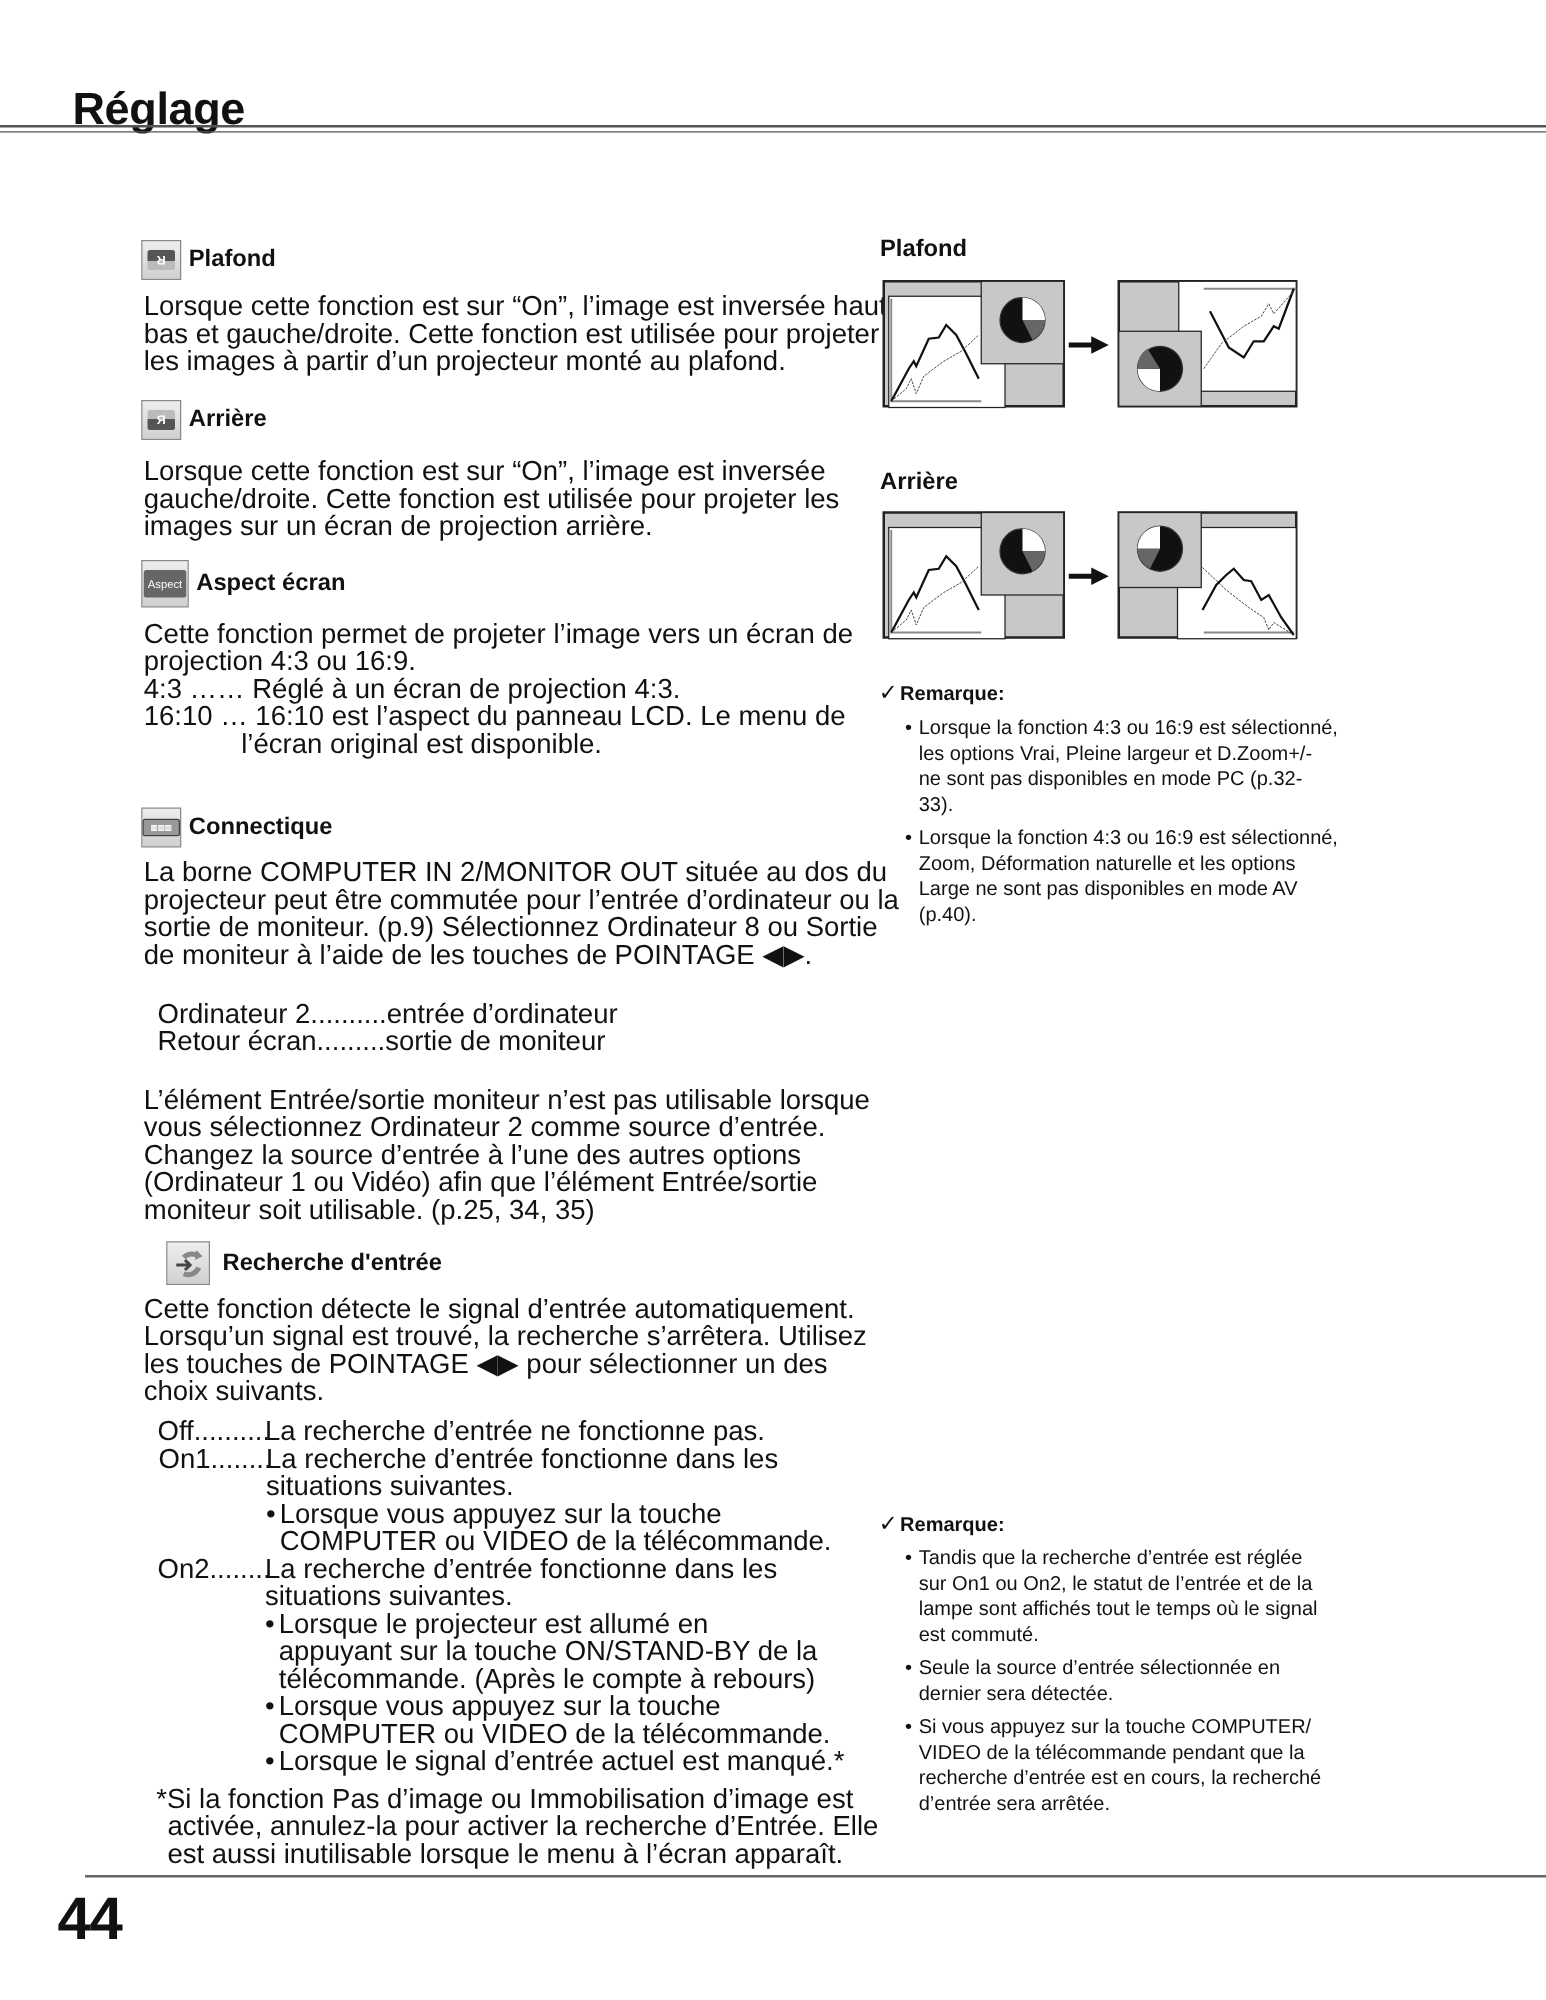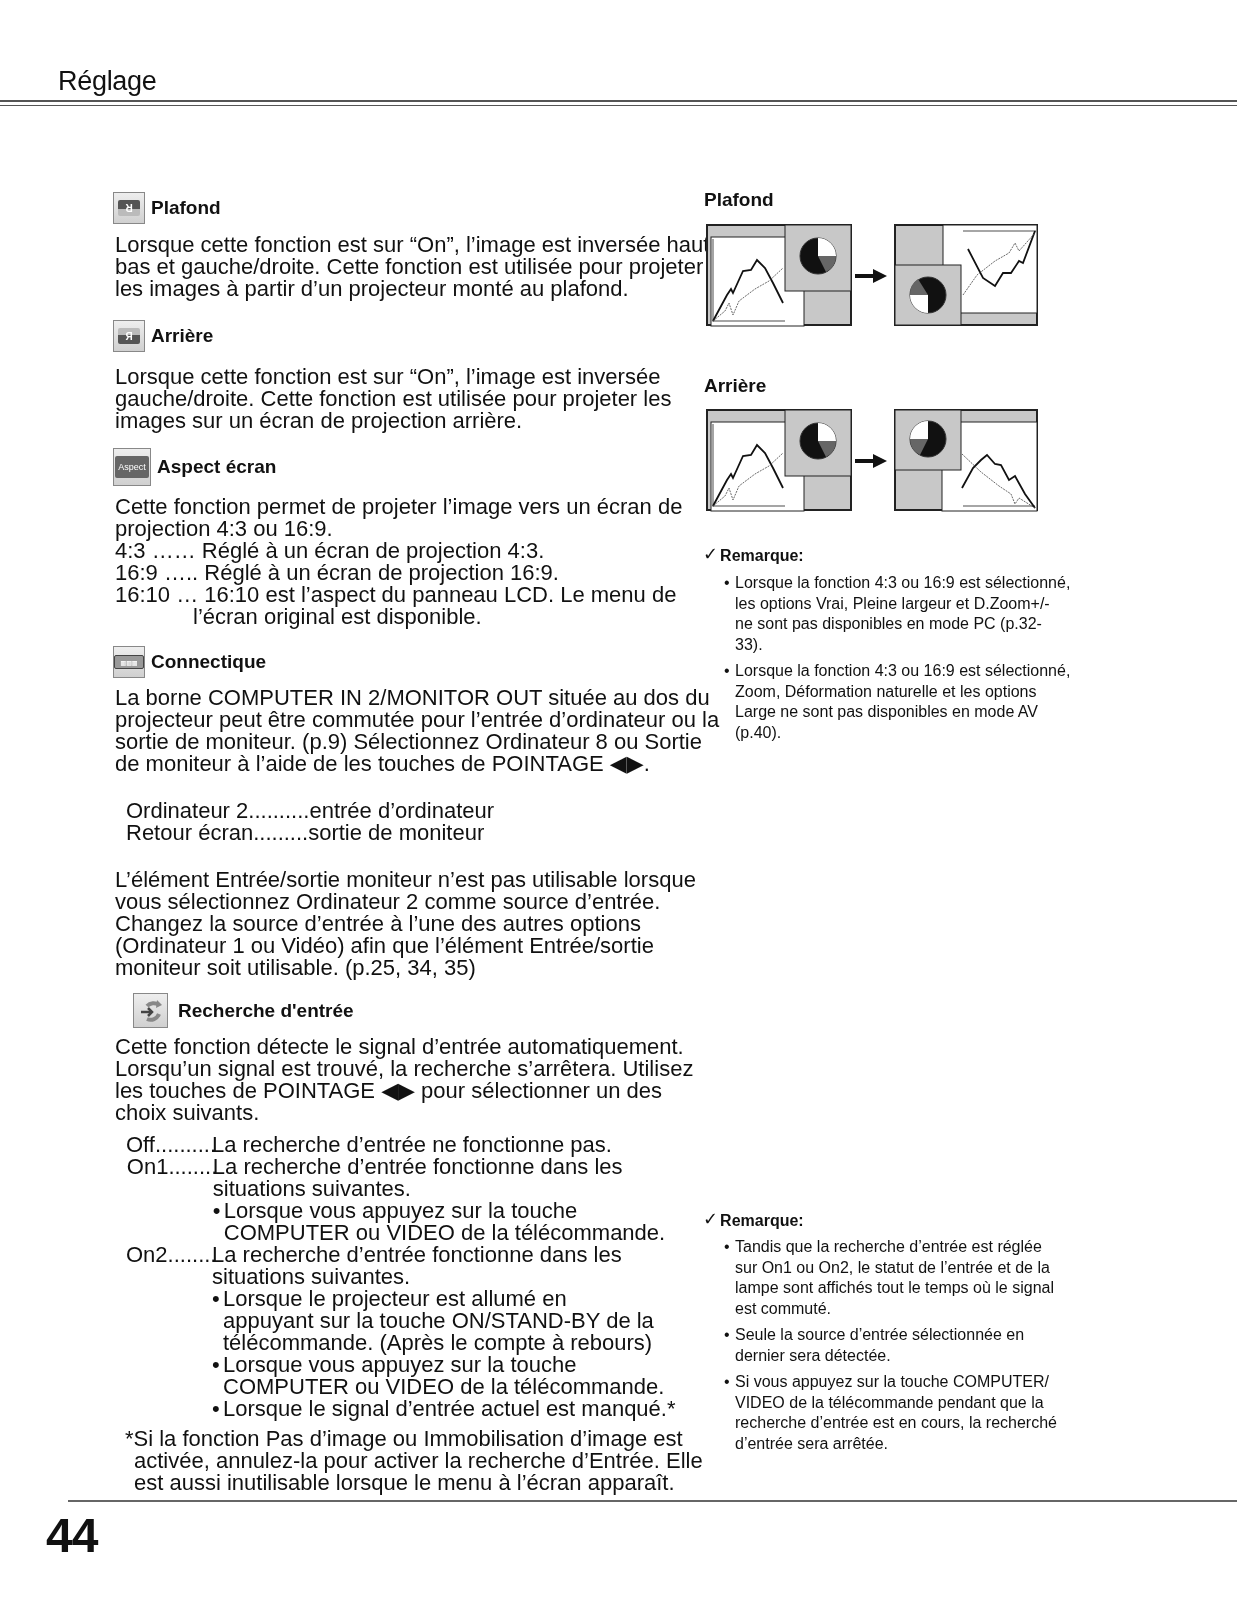--- a/index.html
+++ b/index.html
@@ -1,19 +1,19 @@
 <!DOCTYPE html>
 <html><head>
 <meta charset="utf-8">
 <style>
   html, body { margin: 0; padding: 0; background: #ffffff; }
   body { width: 1237px; height: 1600px; position: relative; overflow: hidden;
          font-family: "Liberation Sans", sans-serif; color: #111; }
   .abs { position: absolute; }
-  .page-title { left: 58px; top: 66px; font-size: 27px; font-weight: normal; letter-spacing: -0.3px; }
+  .page-title { left: 58px; top: 66px; font-size: 36px; font-weight: bold; letter-spacing: -0.3px; }
   .rule-top1 { left: 0; top: 100px; width: 1237px; height: 0; border-top: 2px solid #555; }
   .rule-top2 { left: 0; top: 105px; width: 1237px; height: 0; border-top: 1px solid #555; }
   .rule-bottom { left: 68px; top: 1500px; width: 1169px; height: 0; border-top: 2px solid #666; }
   .page-number { left: 46px; top: 1508px; font-size: 48px; font-weight: bold; letter-spacing: -1px; }
 
   .sec-head { display: flex; align-items: center; gap: 6px; font-weight: bold; font-size: 19px; }
   .icon-box { width: 32px; height: 32px; border: 1px solid #888; background: linear-gradient(#eee,#d0d0d0);
               display: flex; align-items: center; justify-content: center; box-sizing: border-box; }
   .icon-inner { width: 22px; height: 16px; background: linear-gradient(#bbb 0 45%, #555 45% 100%);
                 color: #fff; font-size: 10px; font-weight: bold; display: flex; align-items: center; justify-content: center; border-radius: 2px; }
@@ -66,21 +66,20 @@
 <div class="abs sec-head" style="left:113px; top:448px;">
   <div class="icon-box icon-aspect">
     <div class="icon-inner">Aspect</div>
   </div>
   <span>Aspect écran</span>
 </div>
 <div class="abs p" style="left:115px; top:496px;">
   <div>Cette fonction permet de projeter l’image vers un écran de</div>
   <div>projection 4:3 ou 16:9.</div>
   <div>4:3 …… Réglé à un écran de projection 4:3.</div>
-  <div>16:9 ….. Réglé à un écran de projection 16:9.</div>
   <div>16:10 … 16:10 est l’aspect du panneau LCD. Le menu de</div>
   <div class="indent">l’écran original est disponible.</div>
 </div>
 
 <div class="abs sec-head" style="left:113px; top:646px;">
   <div class="icon-box icon-conn">
     <div class="icon-inner">▥▥▥</div>
   </div>
   <span>Connectique</span>
 </div>

